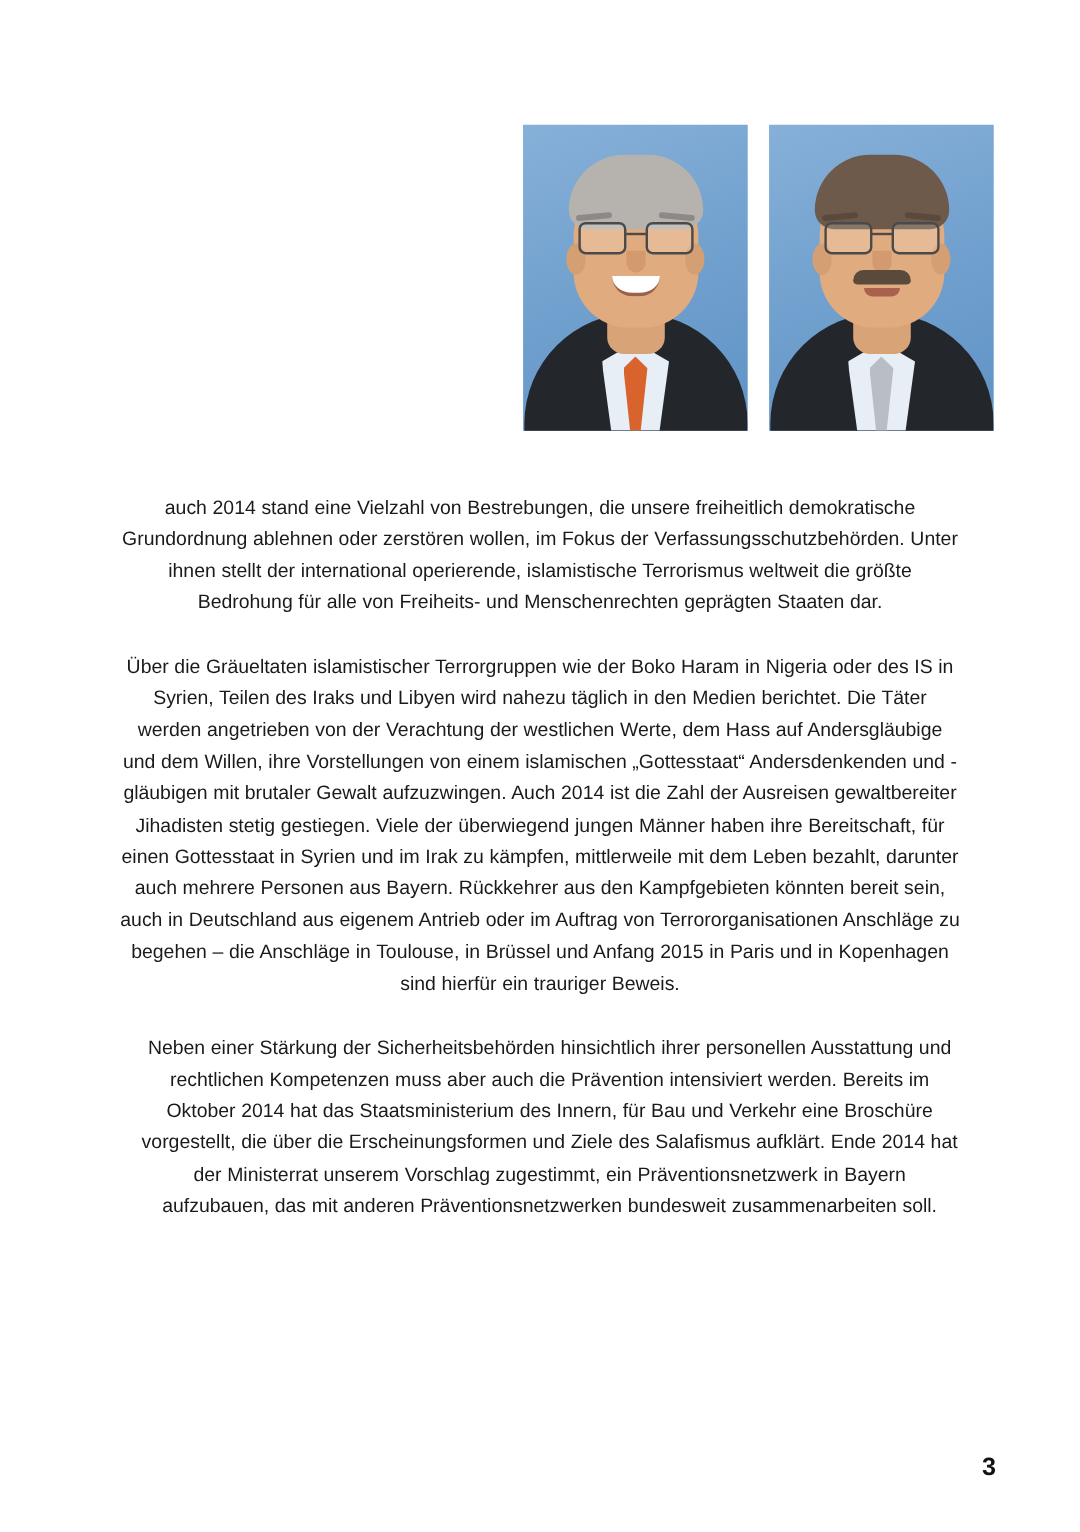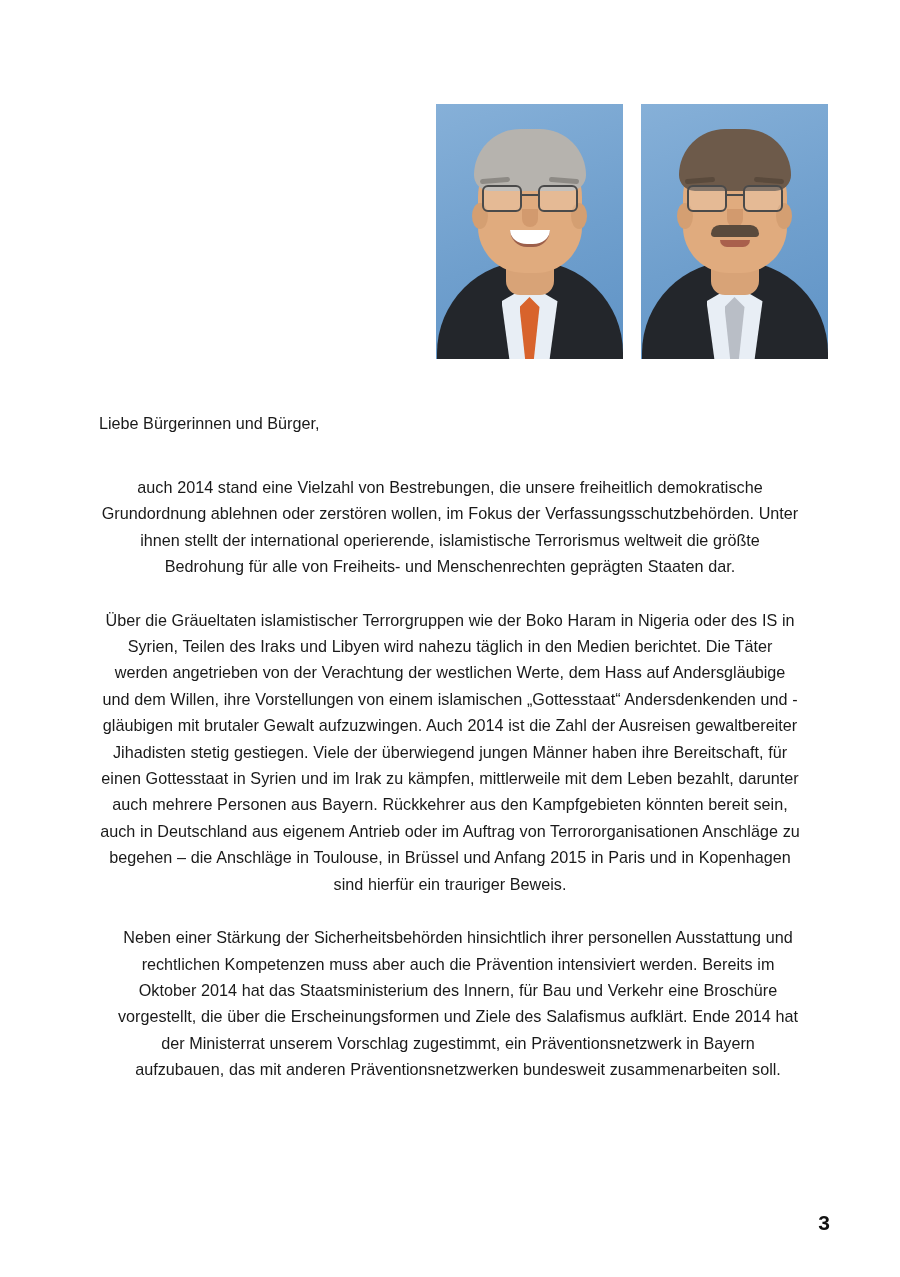--- a/index.html
+++ b/index.html
@@ -277,21 +277,20 @@
         <div class="lens r"></div>
       </div>
       <div class="nose"></div>
       <div class="moustache"></div>
       <div class="mouth"></div>
     </div>
 
   </div>
 
   <div class="content">
-    <p class="salutation">Liebe Bürgerinnen und Bürger,</p>
     <p class="para">auch 2014 stand eine Vielzahl von Bestrebungen, die unsere freiheitlich demokratische Grundordnung ablehnen oder zerstören wollen, im Fokus der Verfassungsschutzbehörden. Unter ihnen stellt der international operierende, islamistische Terrorismus weltweit die größte Bedrohung für alle von Freiheits- und Menschenrechten geprägten Staaten dar.</p>
     <p class="para">Über die Gräueltaten islamistischer Terrorgruppen wie der Boko Haram in Nigeria oder des IS in Syrien, Teilen des Iraks und Libyen wird nahezu täglich in den Medien berichtet. Die Täter werden angetrieben von der Verachtung der westlichen Werte, dem Hass auf Andersgläubige und dem Willen, ihre Vorstellungen von einem islamischen „Gottesstaat“ Andersdenkenden und -gläubigen mit brutaler Gewalt aufzuzwingen. Auch 2014 ist die Zahl der Ausreisen gewaltbereiter Jihadisten stetig gestiegen. Viele der überwiegend jungen Männer haben ihre Bereitschaft, für einen Gottesstaat in Syrien und im Irak zu kämpfen, mittlerweile mit dem Leben bezahlt, darunter auch mehrere Personen aus Bayern. Rückkehrer aus den Kampfgebieten könnten bereit sein, auch in Deutschland aus eigenem Antrieb oder im Auftrag von Terrororganisationen Anschläge zu begehen – die Anschläge in Toulouse, in Brüssel und Anfang 2015 in Paris und in Kopenhagen sind hierfür ein trauriger Beweis.</p>
     <p class="para">Neben einer Stärkung der Sicherheitsbehörden hinsichtlich ihrer personellen Ausstattung und rechtlichen Kompetenzen muss aber auch die Prävention intensiviert werden. Bereits im Oktober 2014 hat das Staatsministerium des Innern, für Bau und Verkehr eine Broschüre vorgestellt, die über die Erscheinungsformen und Ziele des Salafismus aufklärt. Ende 2014 hat der Ministerrat unserem Vorschlag zugestimmt, ein Präventionsnetzwerk in Bayern aufzubauen, das mit anderen Präventionsnetzwerken bundesweit zusammenarbeiten soll.</p>
   </div>
 
   <div class="page-number">3</div>
 
 </div>
 
 </body></html>

